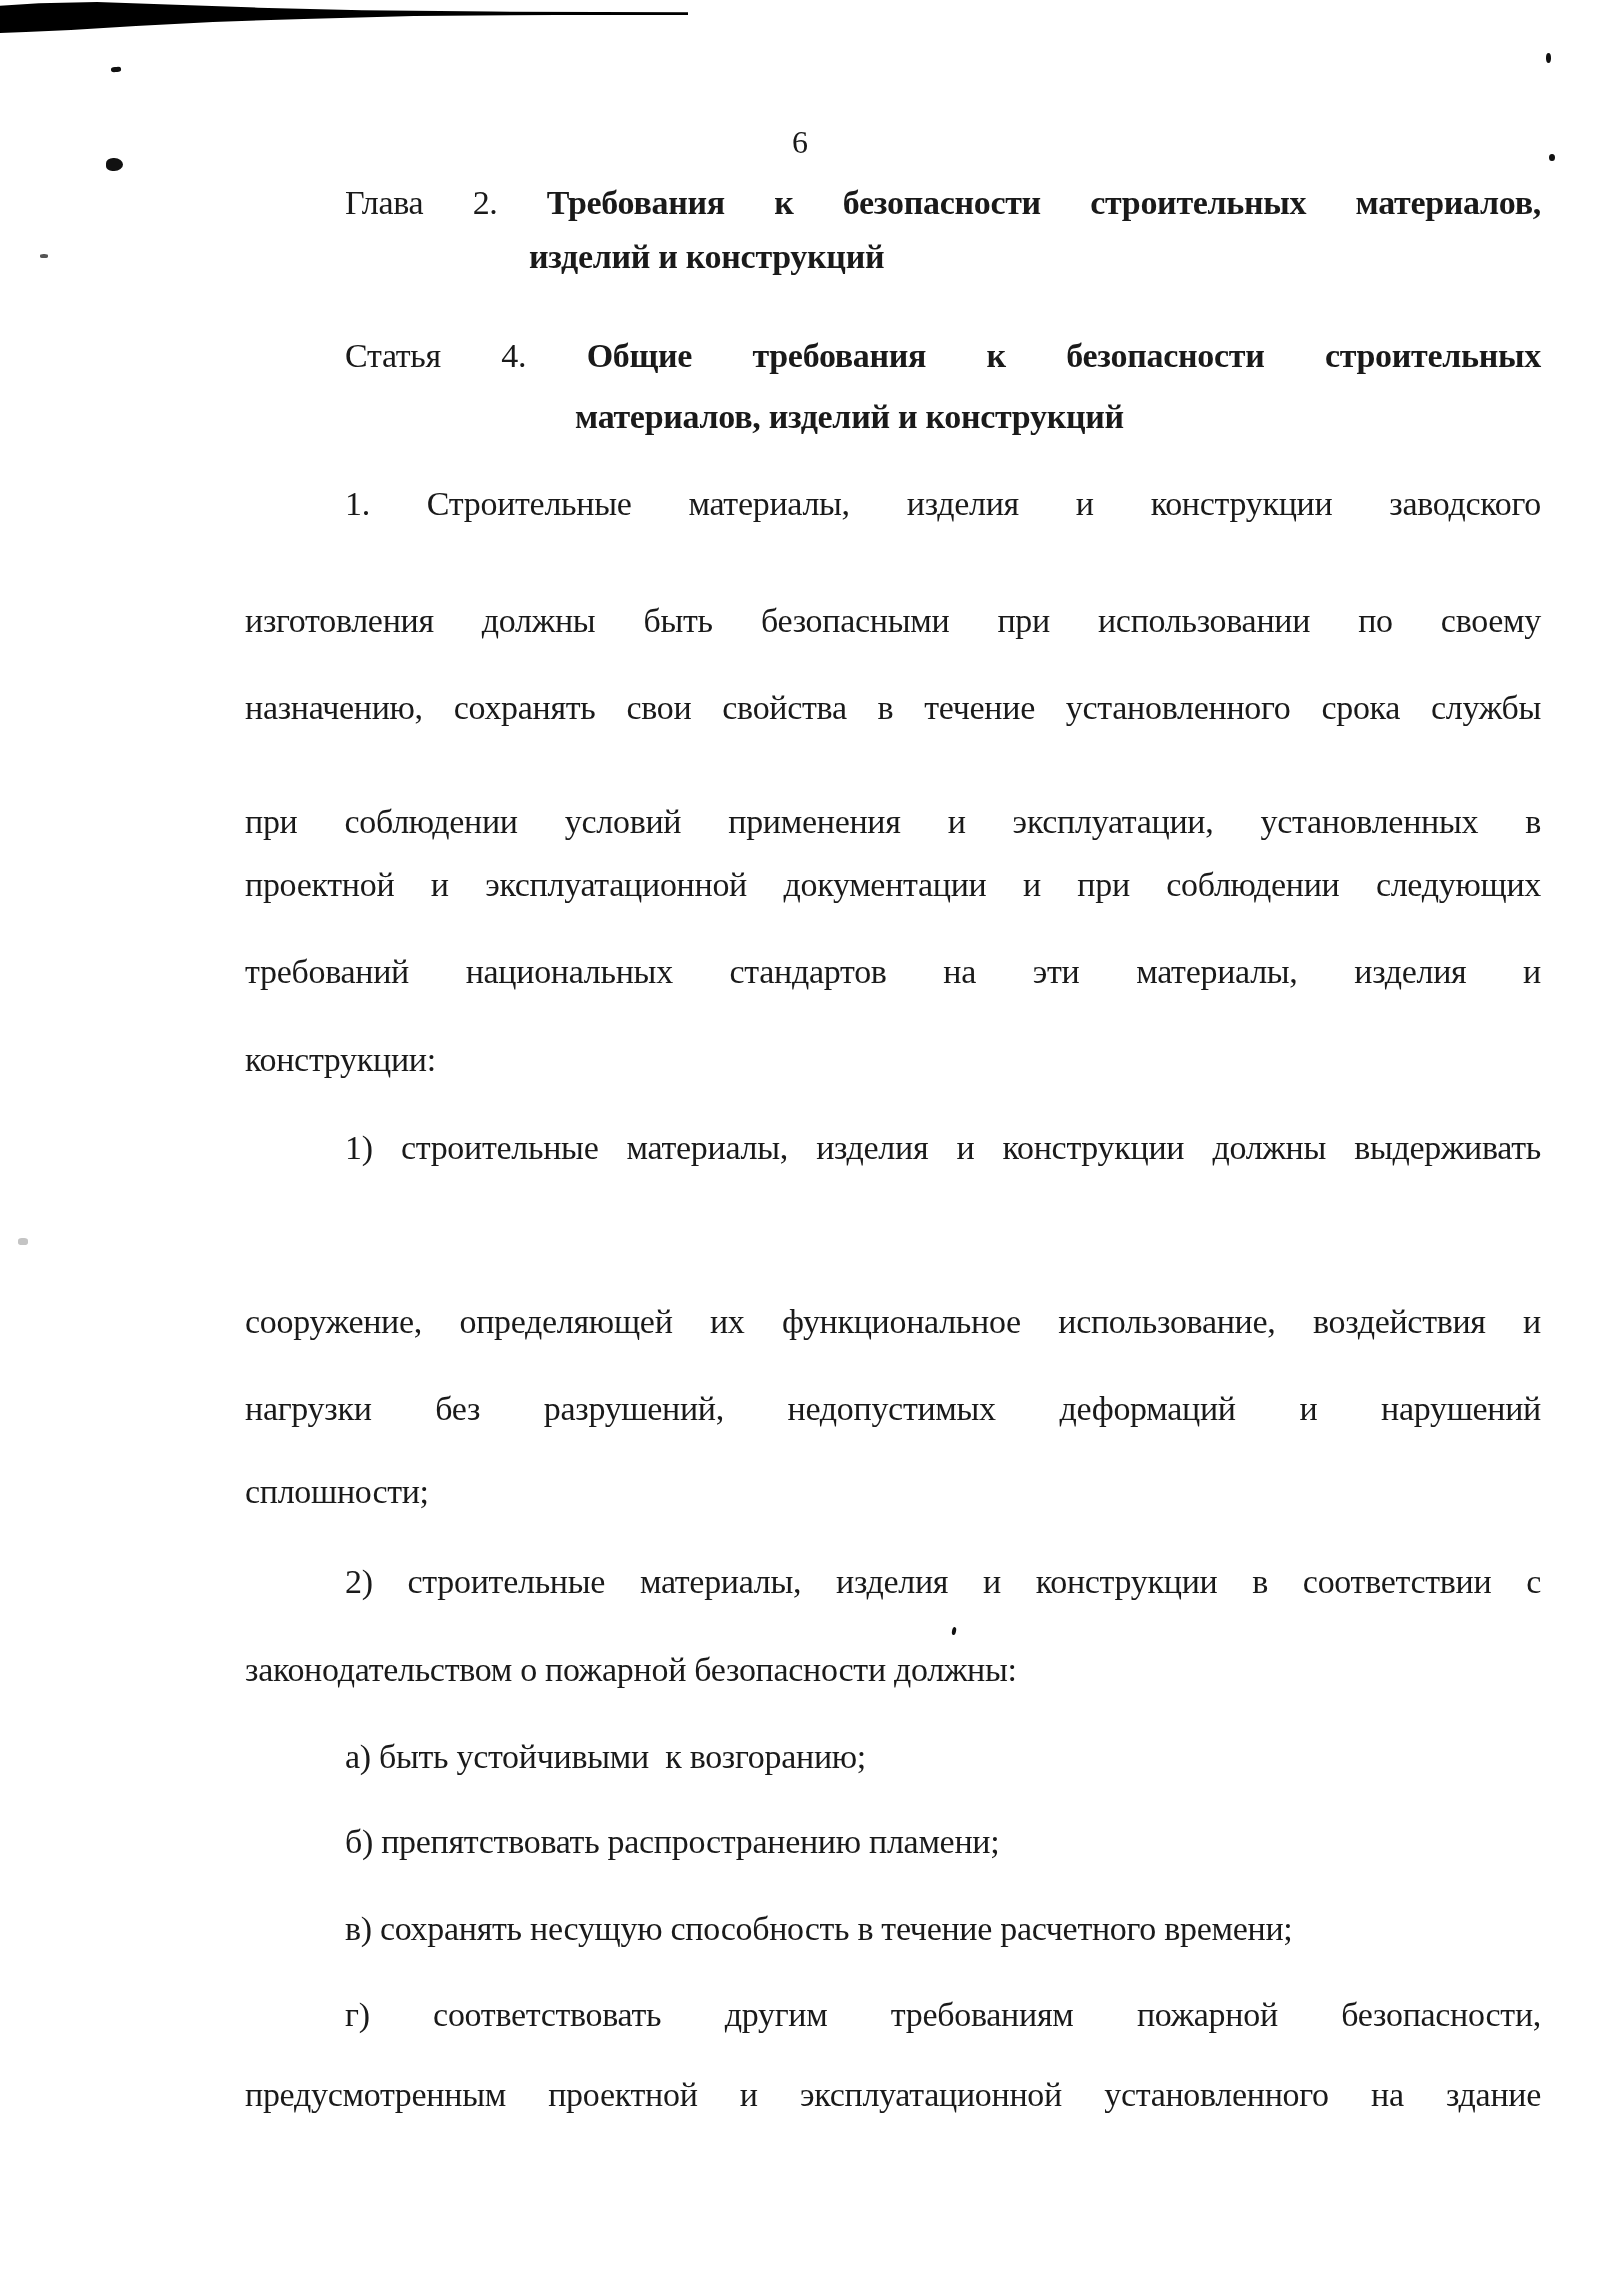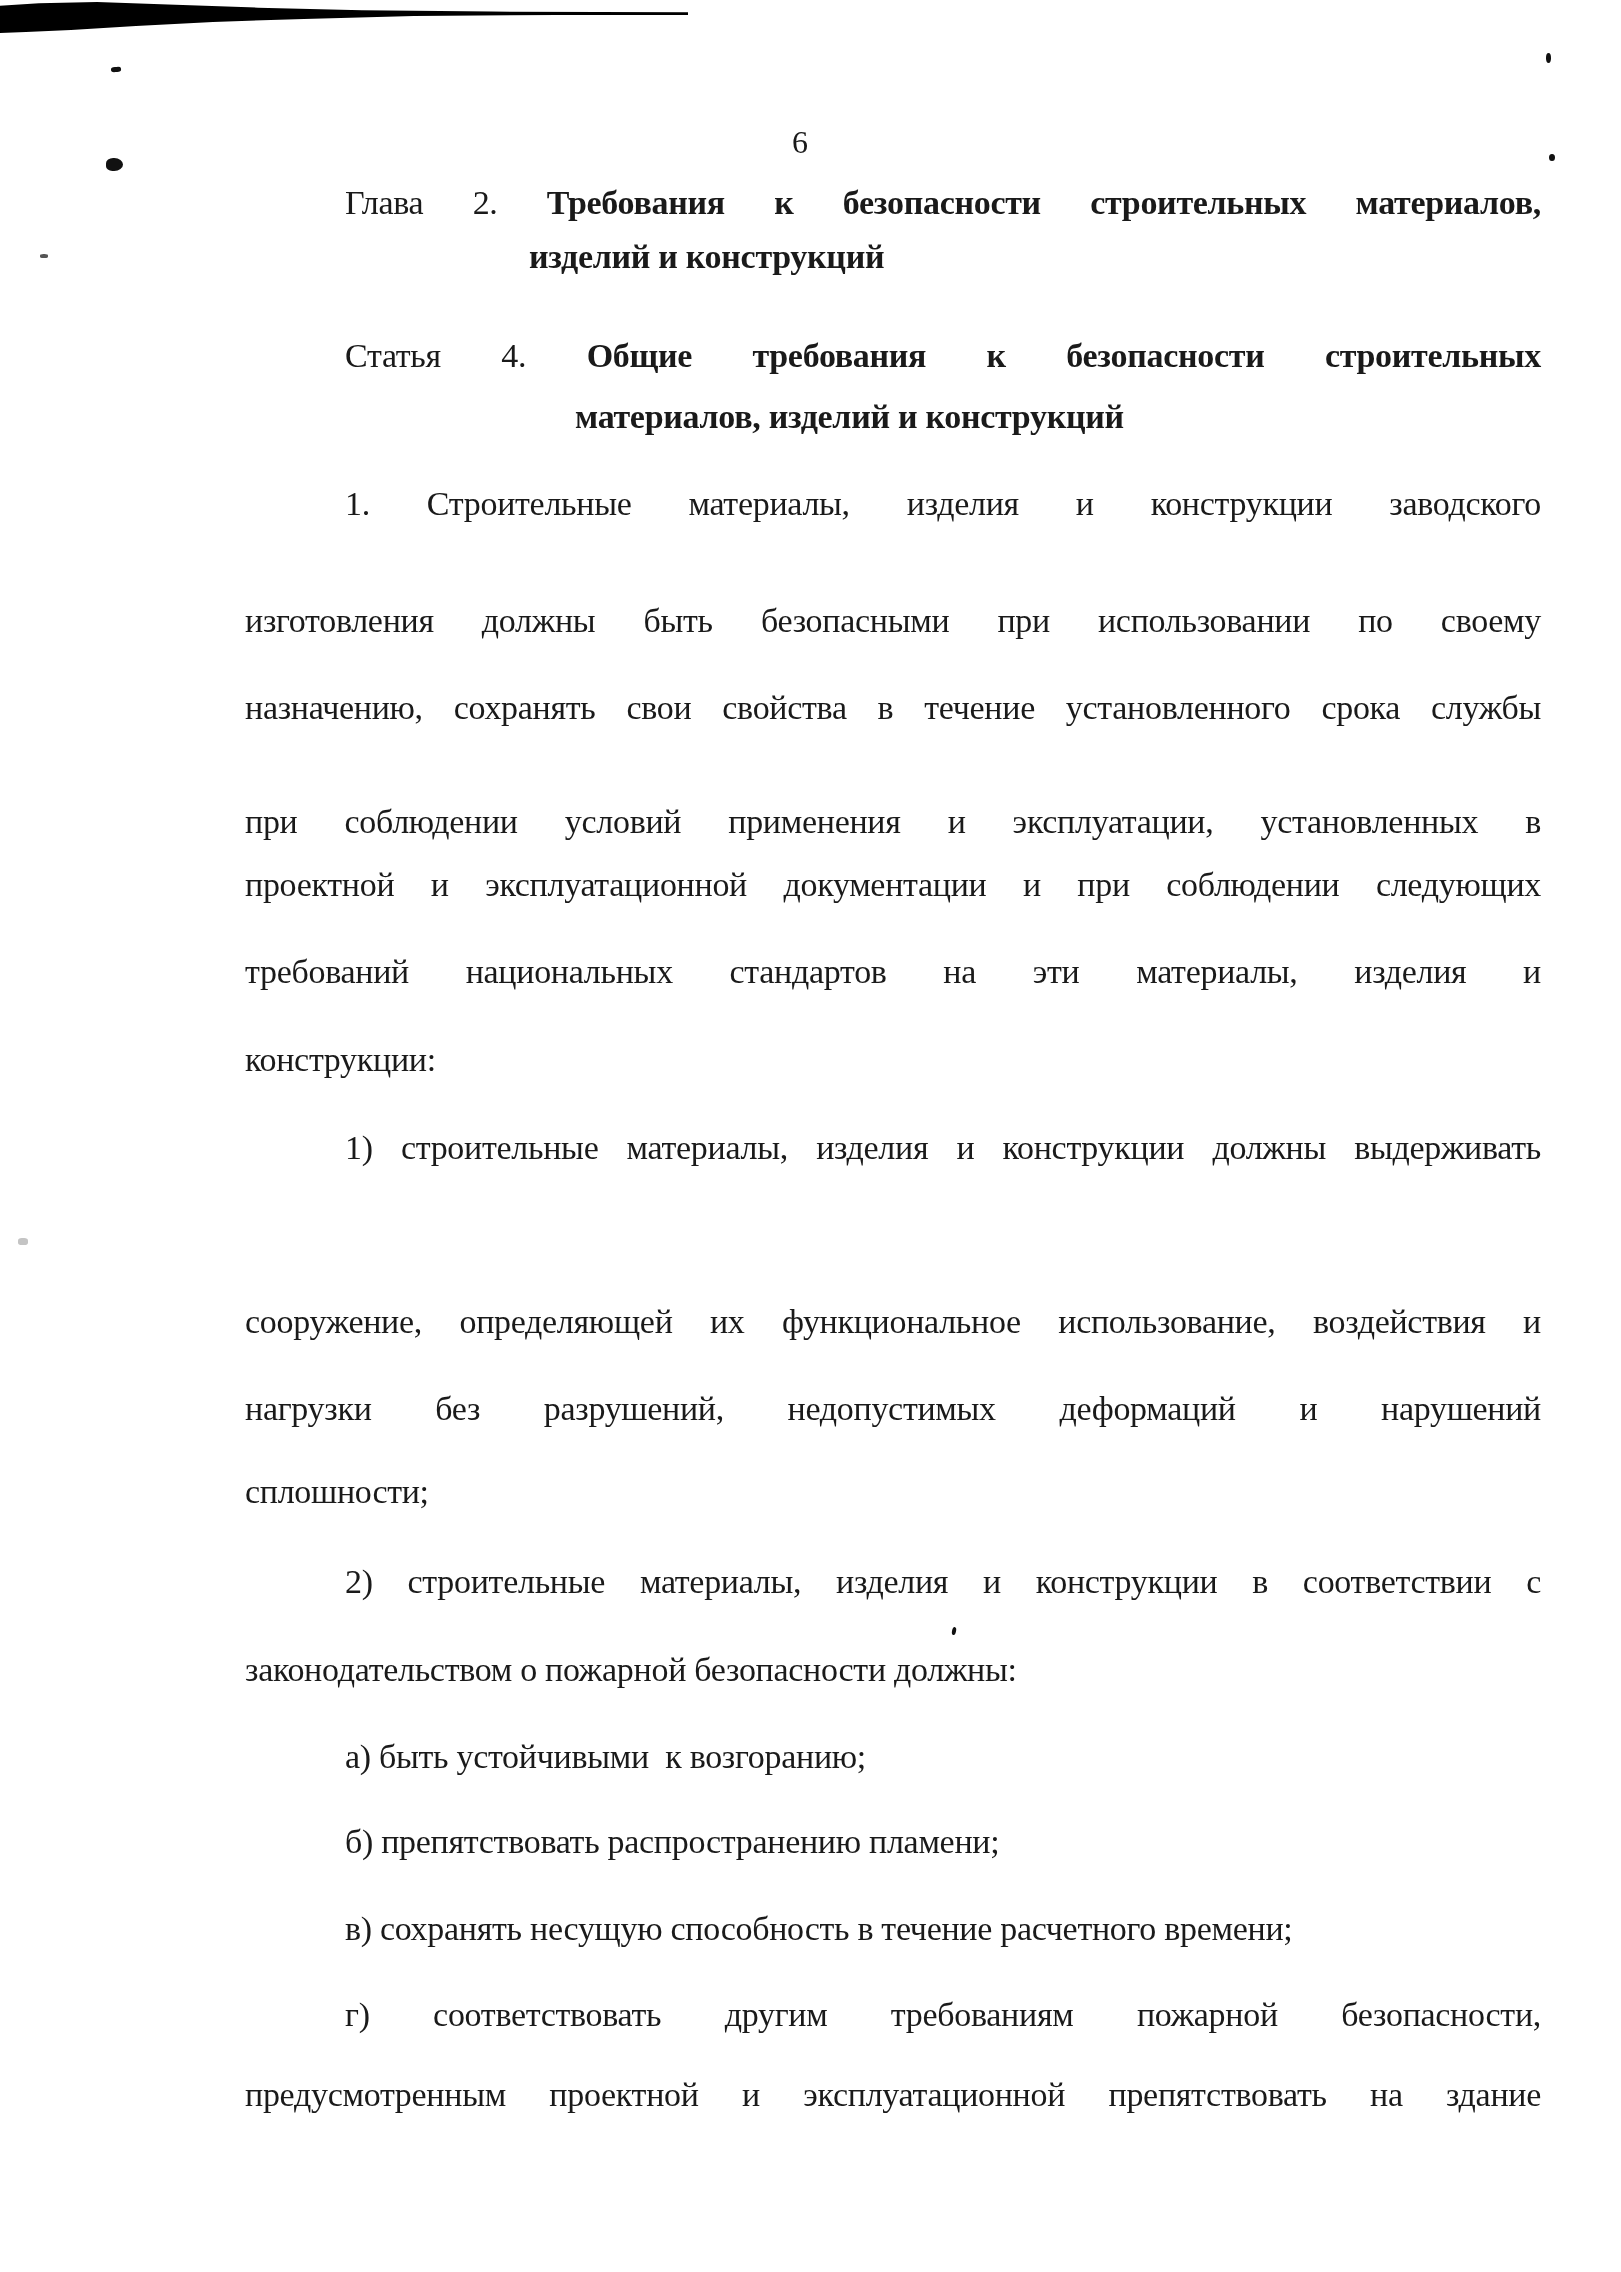--- a/index.html
+++ b/index.html
@@ -70,16 +70,16 @@
   <div class="line j indent" style="top:1128px">1) строительные материалы, изделия и конструкции должны выдерживать</div>
   <div class="line j" style="top:1302px">сооружение, определяющей их функциональное использование, воздействия и</div>
   <div class="line j" style="top:1389px">нагрузки без разрушений, недопустимых деформаций и нарушений</div>
   <div class="line" style="top:1472px">сплошности;</div>
   <div class="line j indent" style="top:1562px">2) строительные материалы, изделия и конструкции в соответствии с</div>
   <div class="line" style="top:1650px">законодательством о пожарной безопасности должны:</div>
   <div class="line indent" style="top:1737px">а) быть устойчивыми&nbsp; к возгоранию;</div>
   <div class="line indent" style="top:1822px">б) препятствовать распространению пламени;</div>
   <div class="line indent" style="top:1909px">в) сохранять несущую способность в течение расчетного времени;</div>
   <div class="line j indent" style="top:1995px">г) соответствовать другим требованиям пожарной безопасности,</div>
-  <div class="line j" style="top:2075px">предусмотренным проектной и эксплуатационной препятствовать на здание</div>
+  <div class="line j" style="top:2075px">предусмотренным проектной и эксплуатационной установленного на здание</div>
 
 </div>
 
 
 </body></html>

